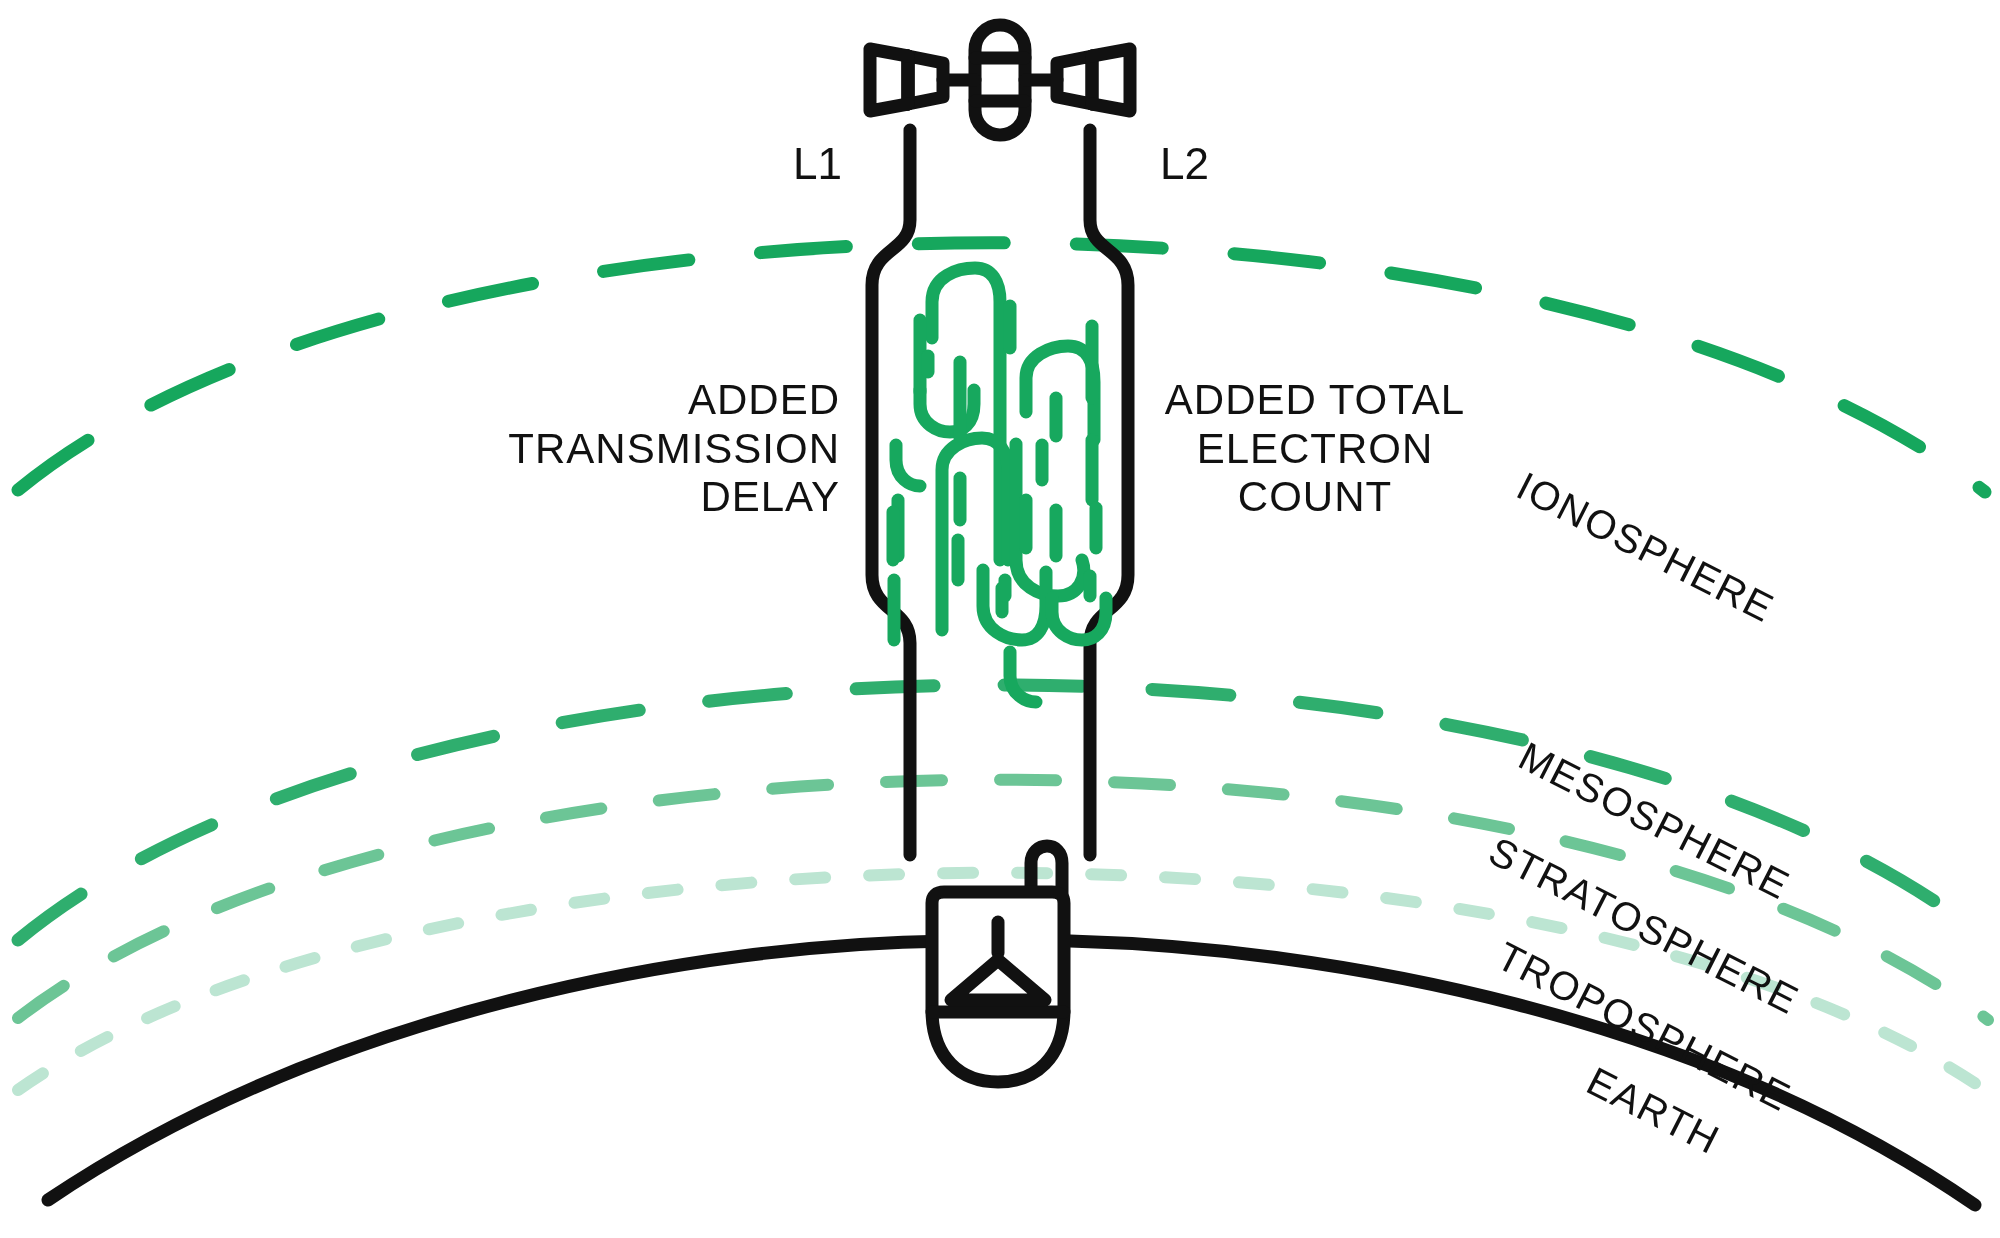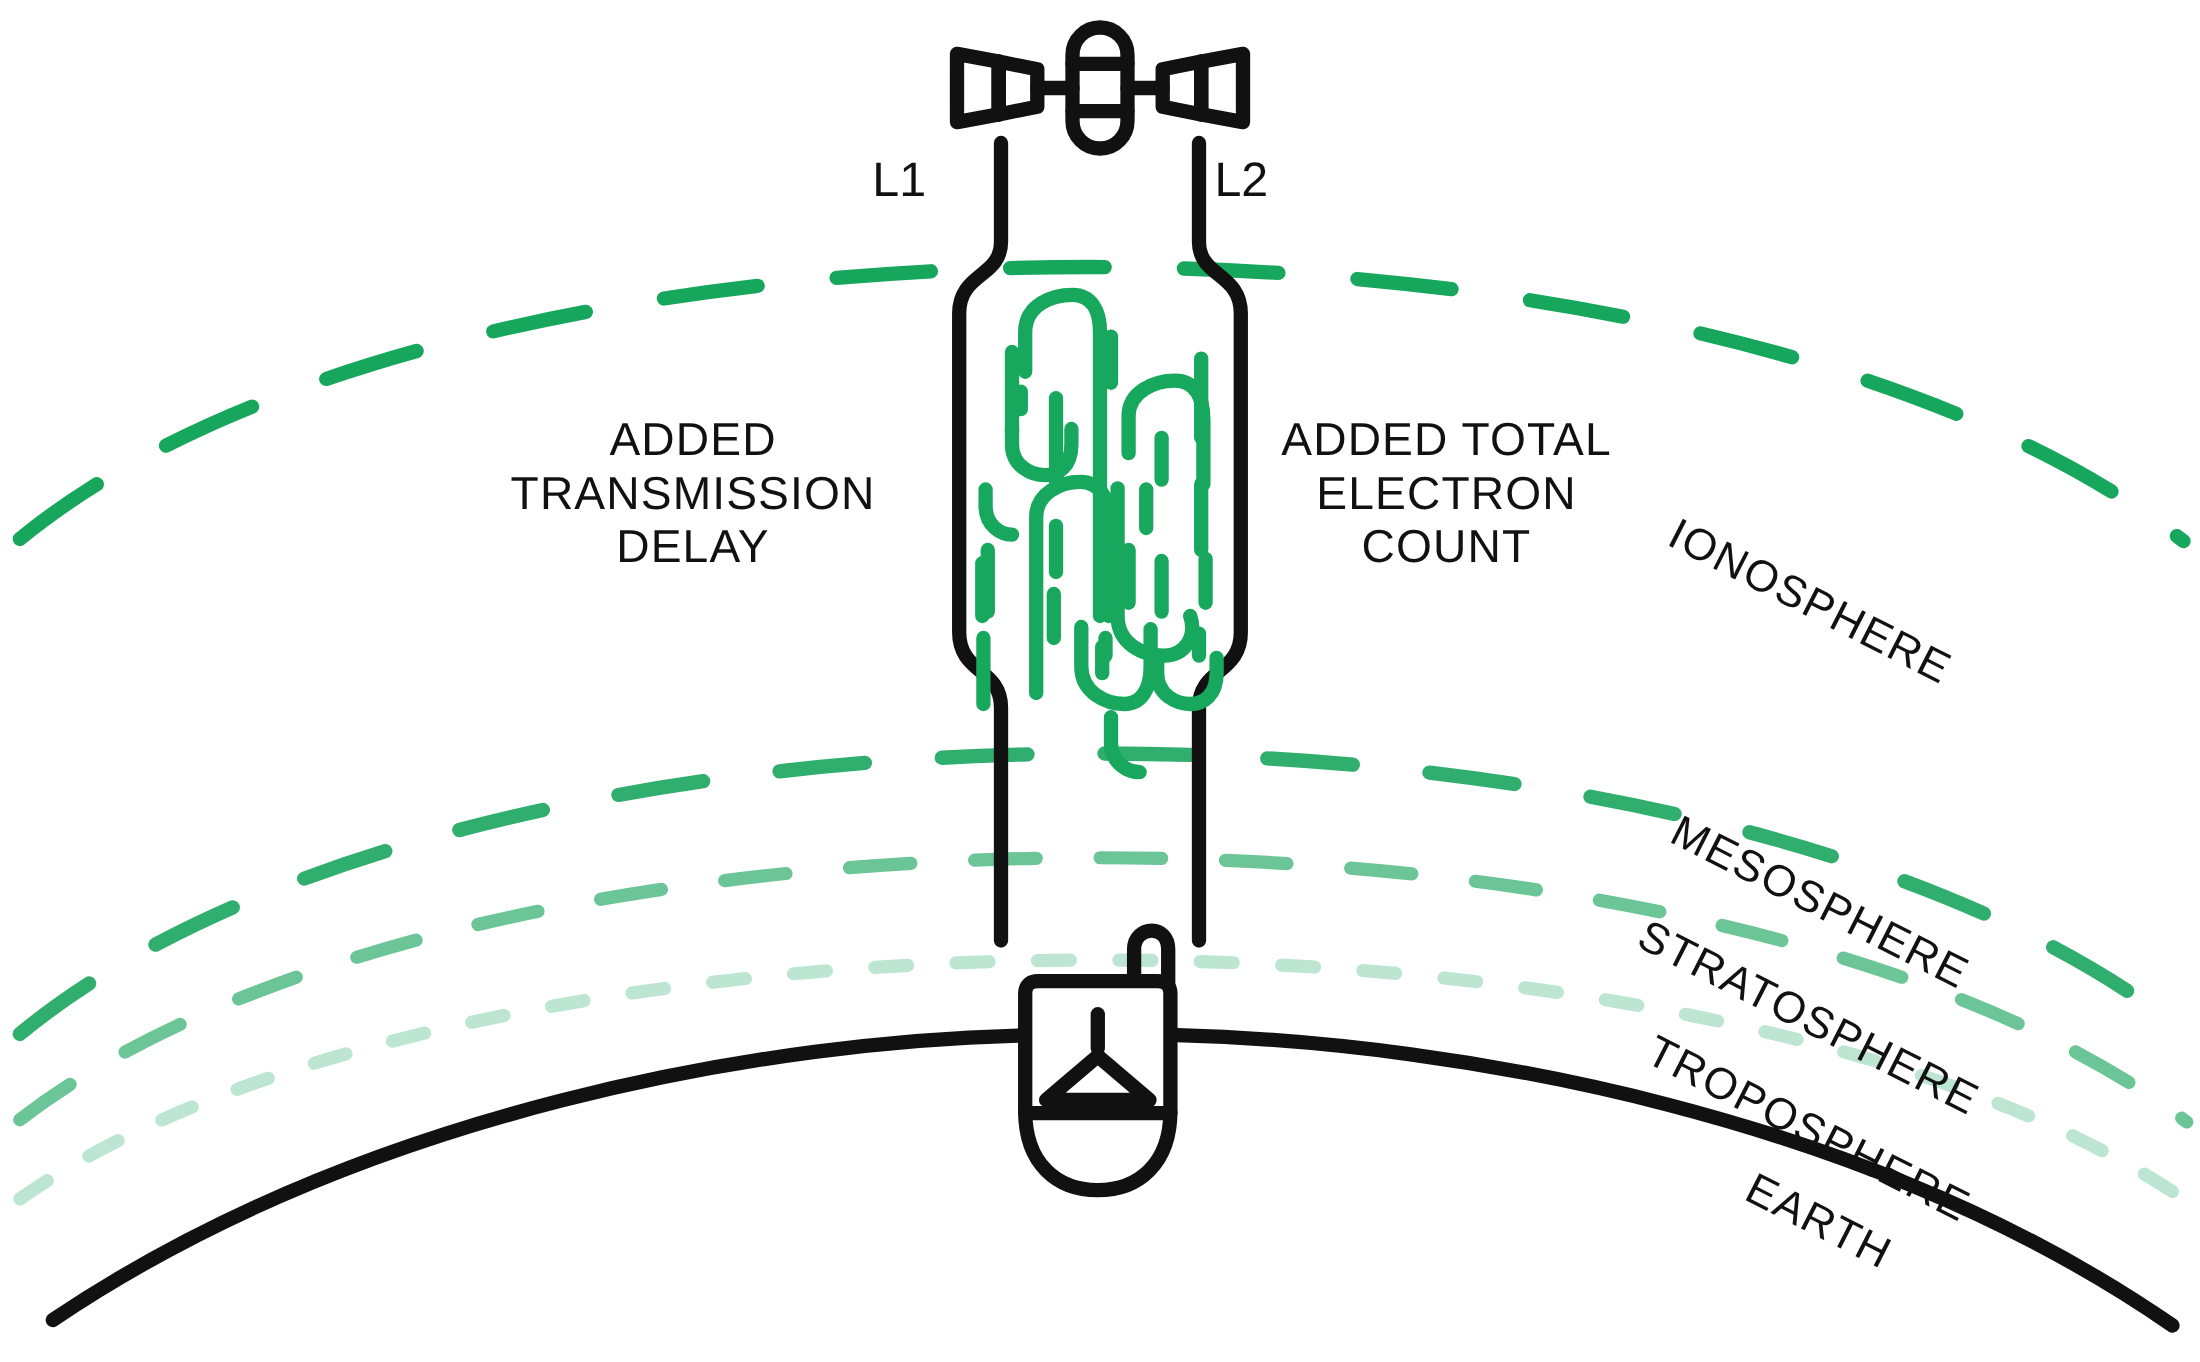--- a/index.html
+++ b/index.html
@@ -167,23 +167,23 @@
       <line x1="932" y1="1012" x2="1064" y2="1012" fill="none"></line>
 
       <line x1="998" y1="922" x2="998" y2="953" fill="none"></line>
 
       <path d="M 998,960 L 1045,1000 L 951,1000 Z" fill="none"></path>
     </g>
   </svg>
 
   <div class="label beam-label" style="left:842px; top:138px; transform:translateX(-100%);">L1</div>
 
-  <div class="label beam-label" style="left:1104px; top:138px;">L2</div>
+  <div class="label beam-label" style="left:1160px; top:138px;">L2</div>
 
-  <div class="label big-label label-center" style="left:420px; top:376px; width:420px;">ADDED
+  <div class="label big-label label-center" style="left:420px; top:376px; width:420px;text-align:right;">ADDED
 TRANSMISSION
 DELAY</div>
 
   <div class="label big-label label-center" style="left:1155px; top:376px; width:320px;">ADDED TOTAL
 ELECTRON
 COUNT</div>
 
   <div class="label layer-label" style="left:1520px; top:460px; transform: rotate(27deg);">IONOSPHERE</div>
 
   <div class="label layer-label" style="left:1522px; top:730px; transform: rotate(27deg);">MESOSPHERE</div>

